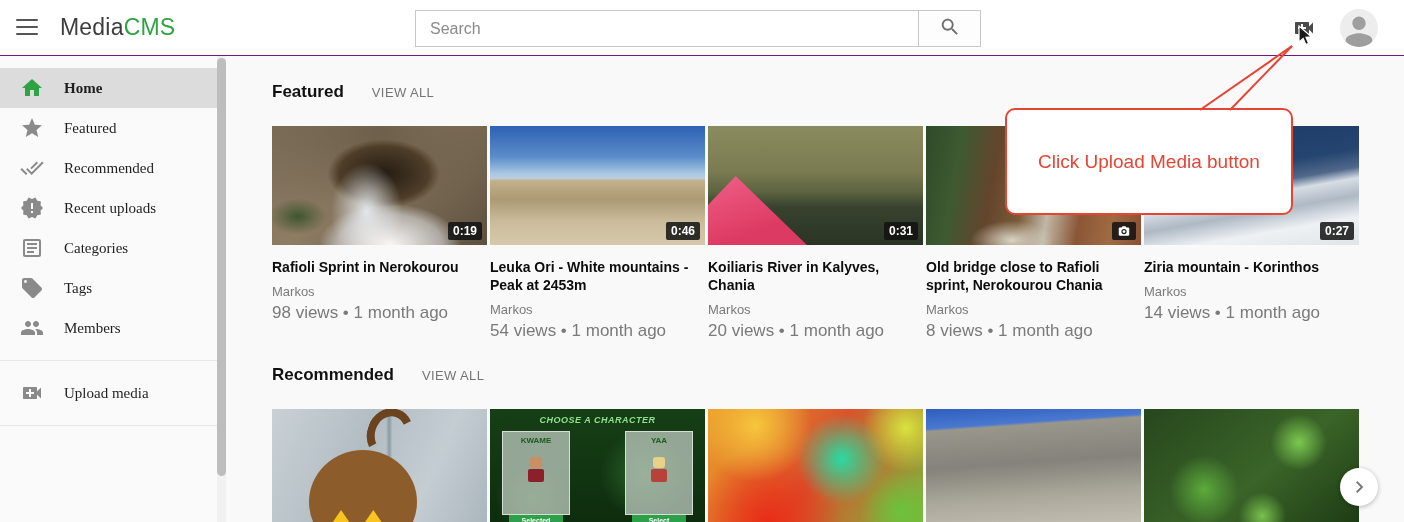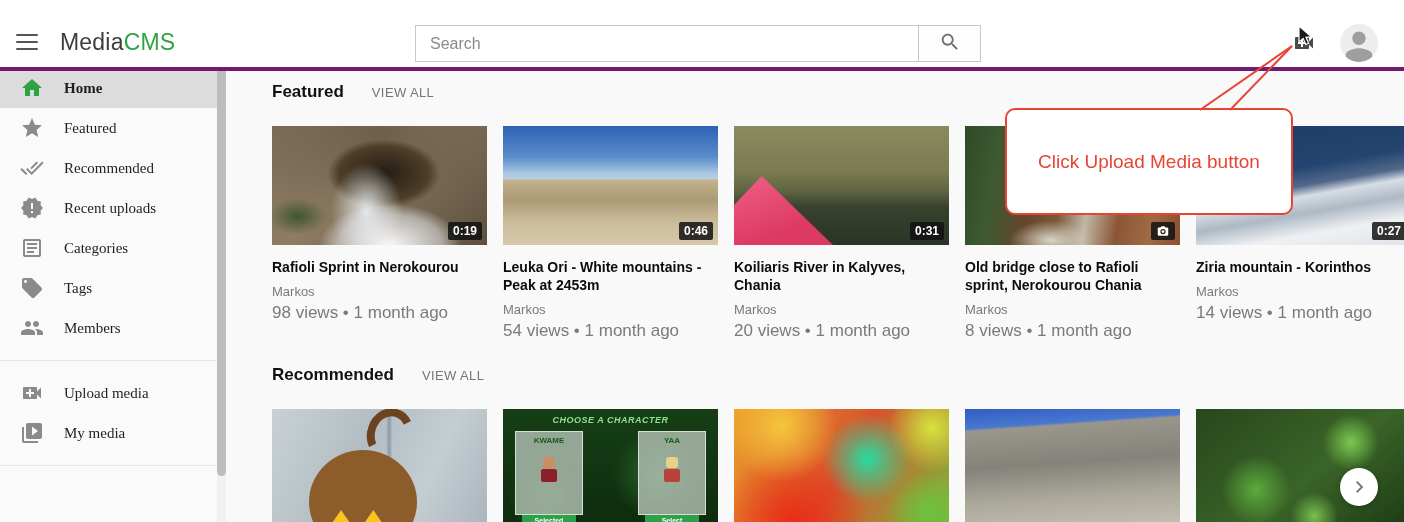--- a/index.html
+++ b/index.html
@@ -2,21 +2,21 @@
 <html><head>
 <meta charset="utf-8">
 <style>
   * { margin:0; padding:0; box-sizing:border-box; }
   html,body { width:1404px; height:522px; overflow:hidden; background:#fff;
     font-family:"Liberation Sans","DejaVu Sans",sans-serif; }
   .page { position:relative; width:1404px; height:522px; }
 
   
   .header { position:absolute; top:0; left:0; width:1404px; height:56px; background:#fff;
-    border-bottom:4px solid #701a75; z-index:5;margin-top:15px; }
+    border-bottom:1px solid #701a75; z-index:5; }
   .hamburger { position:absolute; left:16px; top:19px; width:22px; height:18px; cursor:pointer; }
   .hamburger span { display:block; height:2px; background:#555; margin:0 0 5px 0; border-radius:1px; }
   .logo { position:absolute; left:60px; top:14px; font-size:23px; font-weight:500; letter-spacing:.2px; cursor:pointer; }
   .logo .lm { color:#3d3d3d; }
   .logo .lc { color:#2fa344; }
   .searchwrap { position:absolute; left:415px; top:10px; height:37px; display:flex; }
   .searchwrap input { width:503px; height:37px; border:1px solid #c8c8c8; border-right:none;
     padding:12px 14px; font-size:16px; color:#333; background:#fff; outline:none;
     font-family:"Liberation Sans","DejaVu Sans",sans-serif; }
   .searchwrap input::placeholder { color:#8a8a8a; }
@@ -37,21 +37,21 @@
   .sb-item.active { background:#dcdcdc; font-weight:700; }
   .sb-item.active .ic { color:#2fa344; }
   .sb-div { height:1px; background:#e7e7e7; margin:12px 0; width:218px; }
 
   
   .main { position:absolute; top:56px; left:226px; width:1178px; height:466px; background:#f9f9f9;
     padding:26px 0 0 46px; }
   .sect-head { display:flex; align-items:baseline; margin-bottom:24px; }
   .sect-title { font-size:17px; font-weight:700; color:#111; }
   .view-all { font-size:13px; font-weight:500; color:#757575; letter-spacing:.4px; margin-left:28px; cursor:pointer; }
-  .vrow { display:flex; gap:16px; }
+  .vrow { display:flex; gap:3px; }
   .card { width:215px; cursor:pointer; }
   .card + .card { margin-left:0; }
   .thumb { position:relative; width:215px; height:119px; background:#999; overflow:hidden; }
   .dur { position:absolute; right:5px; bottom:5px; background:rgba(18,18,18,.85); color:#fff;
     font-size:12px; font-weight:700; padding:2px 5px; border-radius:2px; line-height:14px; }
   .dur-icon { padding:2px 4px; display:flex; align-items:center; }
   .vtitle { margin-top:13px; font-size:14px; font-weight:700; color:#0c0c0c; line-height:18px; width:210px; }
   .vauthor { margin-top:8px; font-size:13px; color:#7a7a7a; }
   .vmeta { margin-top:4px; font-size:17px; color:#7a7a7a; }
   .row2 { margin-top:24px; }
@@ -218,26 +218,20 @@
       </li>
     </ul>
     <div class="sb-div"></div>
     <ul class="sb-list" style="margin-top:0;">
       <li class="sb-item">
         <span class="ic"><svg width="24" height="24" viewBox="0 0 24 24" fill="currentColor">
               <path d="M17 10.5V7c0-.55-.45-1-1-1H4c-.55 0-1 .45-1 1v10c0 .55.45 1 1 1h12c.55 0 1-.45 1-1v-3.5l4 4v-11l-4 4zM14 13h-3v3H9v-3H6v-2h3V8h2v3h3v2z"></path>
             </svg></span>
         <span>Upload media</span>
       </li>
-      <li class="sb-item">
-        <span class="ic"><svg width="24" height="24" viewBox="0 0 24 24" fill="currentColor">
-              <path d="M4 6H2v14c0 1.1.9 2 2 2h14v-2H4V6zm16-4H8c-1.1 0-2 .9-2 2v12c0 1.1.9 2 2 2h12c1.1 0 2-.9 2-2V4c0-1.1-.9-2-2-2zm-8 12.5v-9l6 4.5-6 4.5z"></path>
-            </svg></span>
-        <span>My media</span>
-      </li>
     </ul>
     <div class="sb-div"></div>
     <div class="sb-scroll">
         <div class="sb-thumb"></div>
       </div>
   </div>
 
   <div class="main">
 
     <div class="sect-head">

